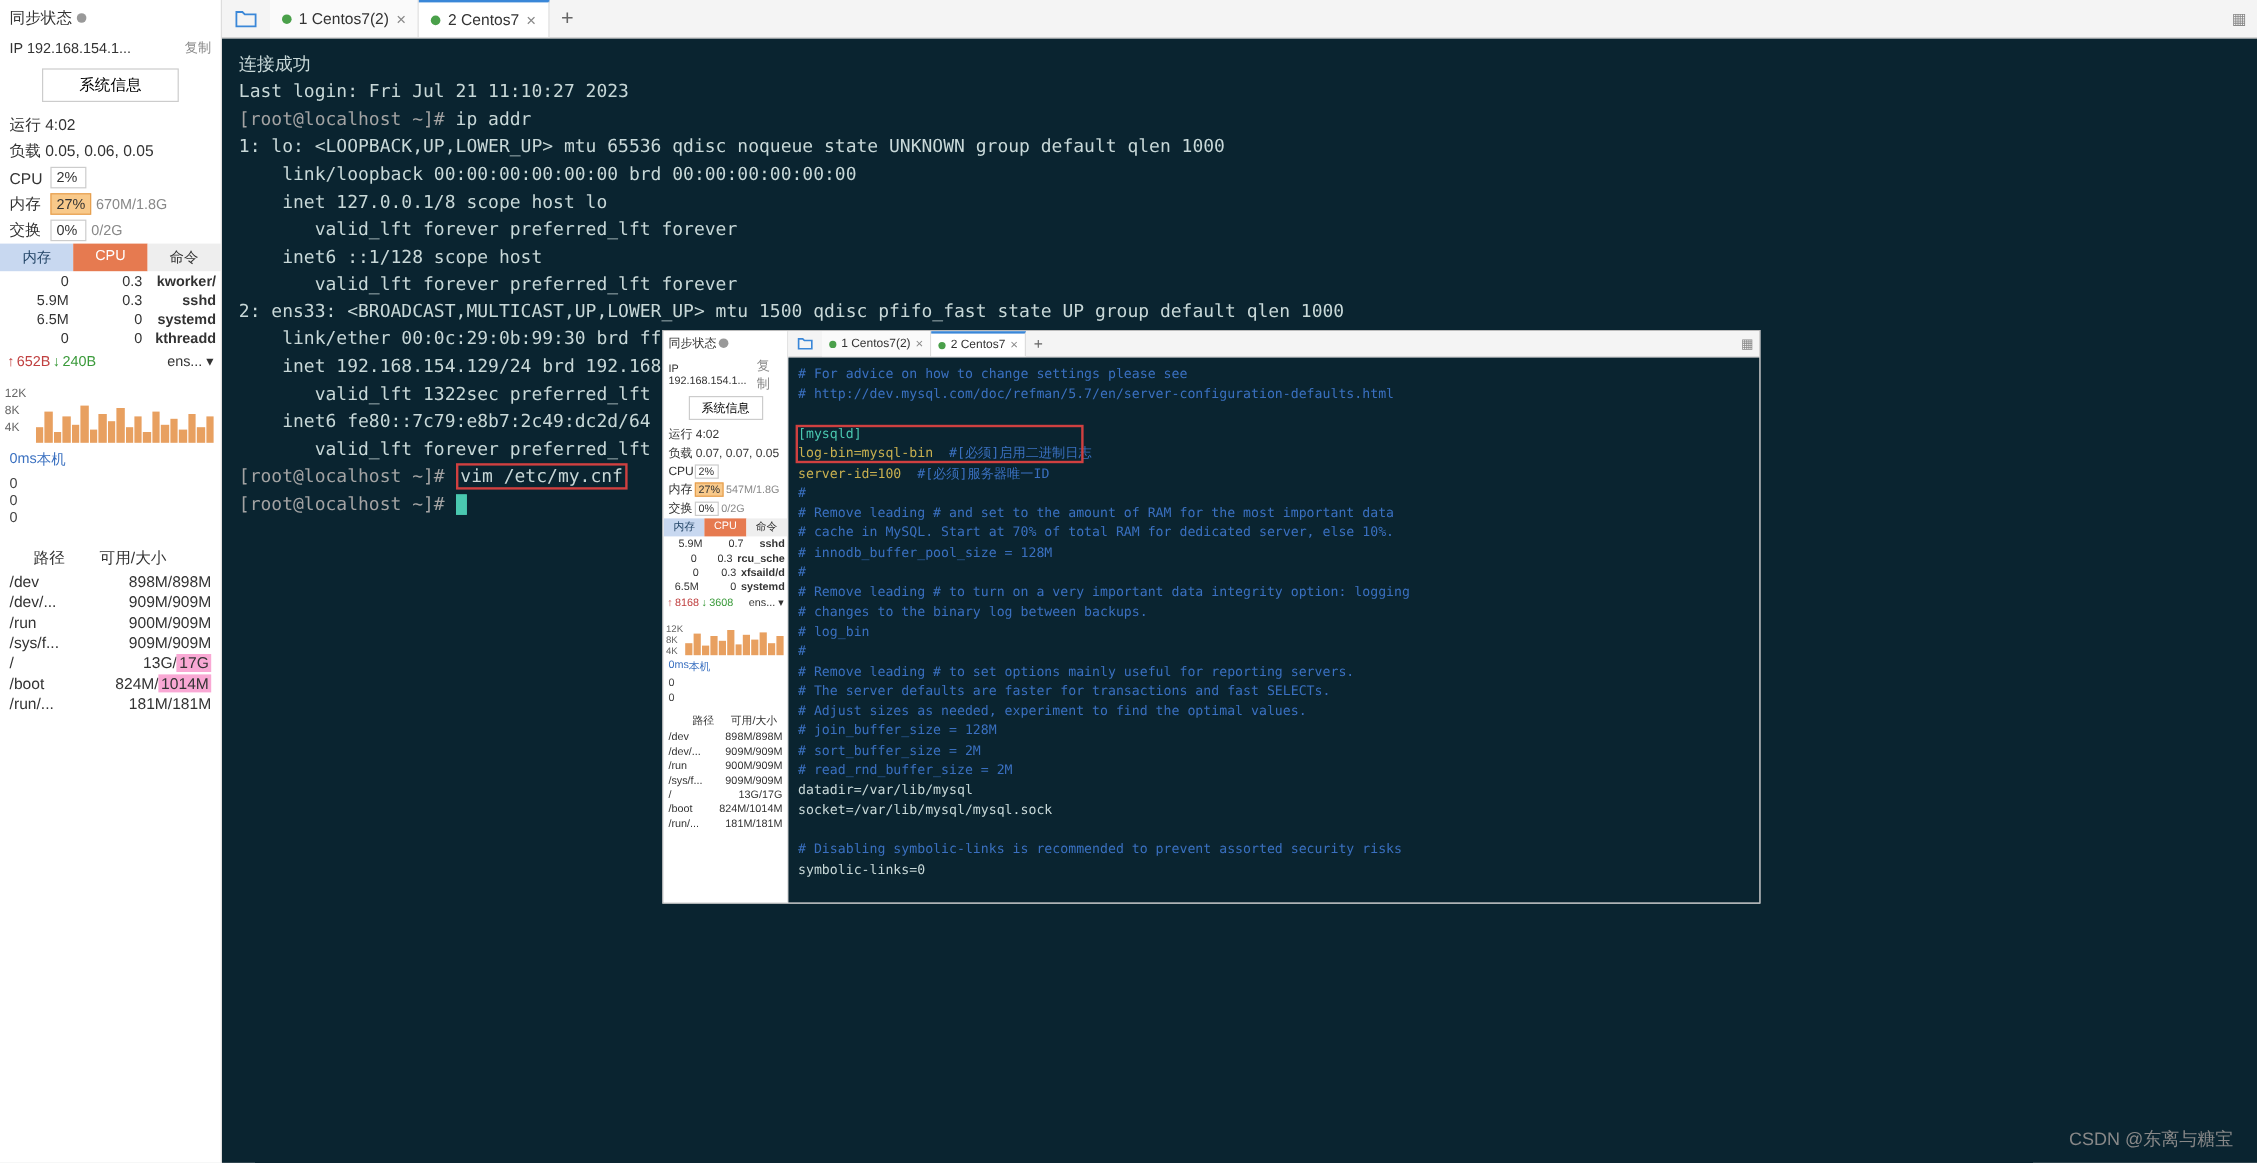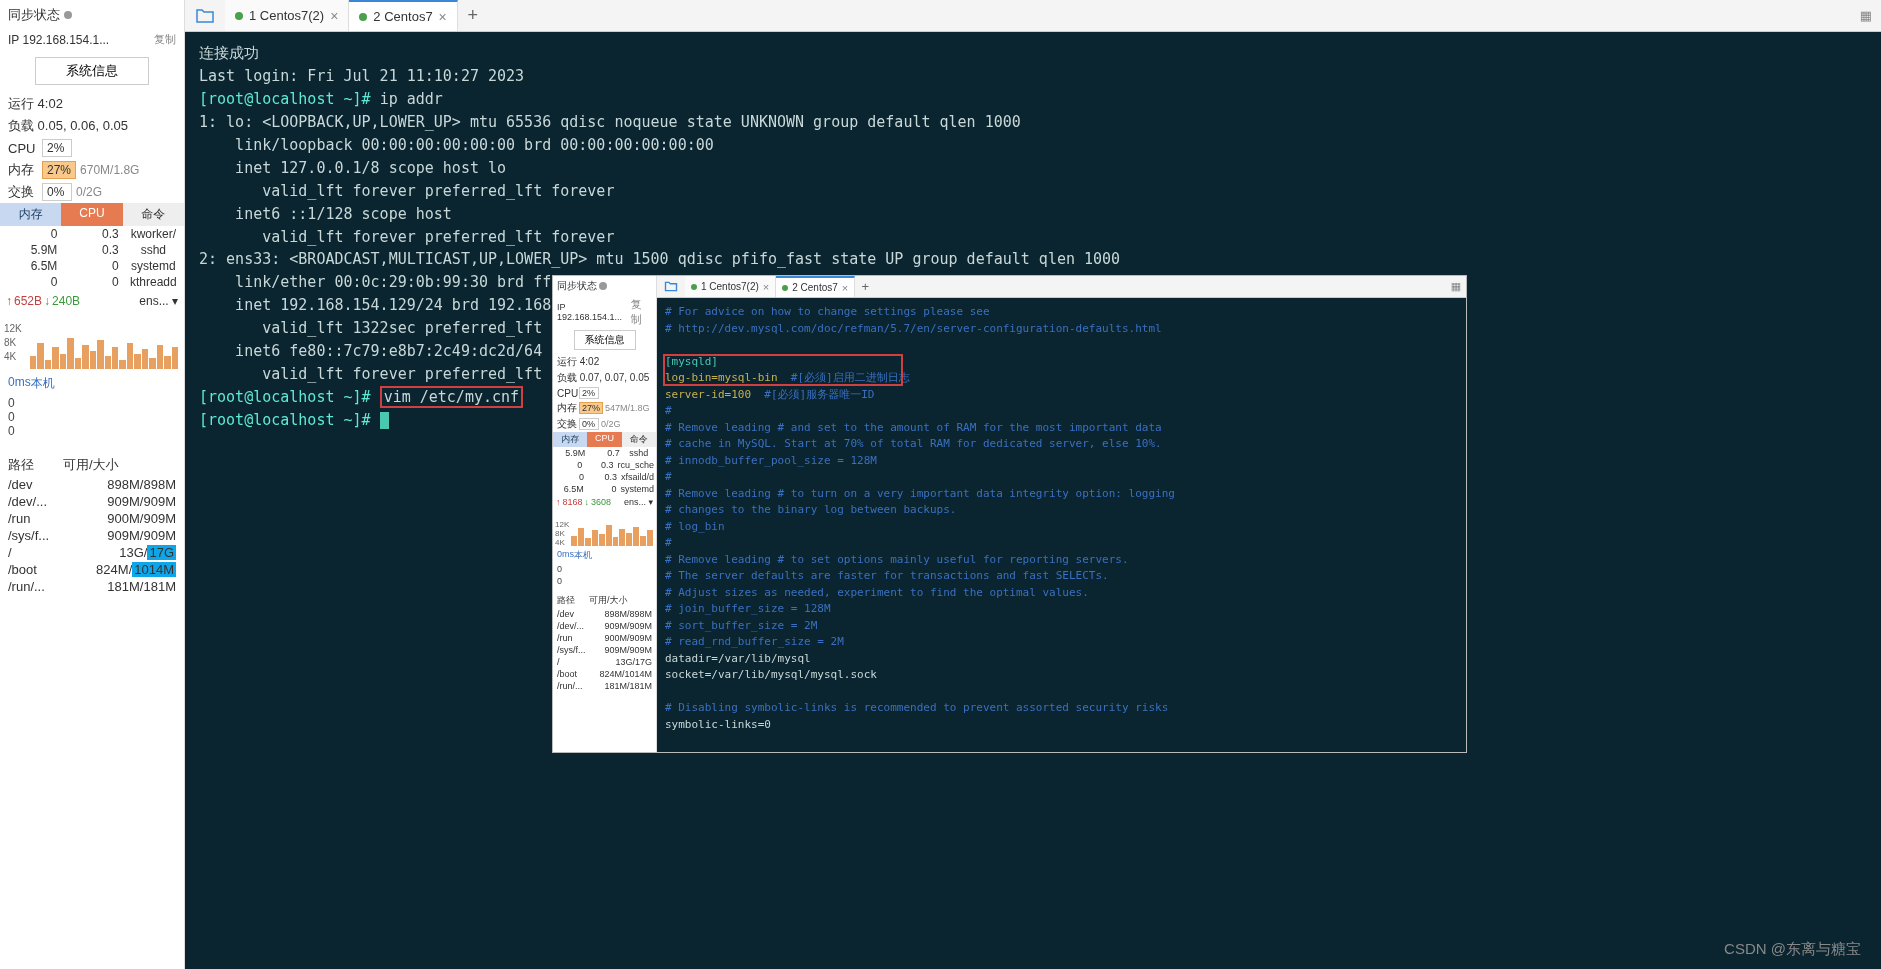--- a/index.html
+++ b/index.html
@@ -18,50 +18,50 @@
   .stat-box { border:1px solid #ccc; padding:1px 4px; min-width:30px; text-align:left; font-size:12px; }
   .stat-box.orange { background:#f8c98a; border-color:#e6a050; }
   .stat-tail { color:#888; font-size:12px; }
   .hdr-row { display:flex; }
   .hdr-cell { flex:1; padding:3px 4px; font-size:12px; text-align:center; }
   .hdr-mem { background:#c8d8f0; color:#246; }
   .hdr-cpu { background:#e67a50; color:#fff; }
   .hdr-cmd { background:#eee; }
   .proc-row { display:flex; font-size:12px; padding:1px 0; }
   .proc-row span { flex:1; text-align:right; padding:0 4px; }
-  .proc-row span:last-child { text-align:center; }
+  .proc-row span:last-child { text-align:right;font-weight:bold; }
   .net-row { padding:4px 6px; font-size:12px; display:flex; align-items:center; gap:2px; }
   .up { color:#c04040; }
   .down { color:#3a9a3a; }
   .chart { height:48px; padding:0 6px; position:relative;margin-top:11px; }
   .chart-y { position:absolute; left:4px; font-size:10px; color:#666; }
   .bars { position:absolute; left:30px; right:6px; bottom:2px; height:44px; display:flex; align-items:flex-end; gap:1px; }
   .bars i { flex:1; background:#e8a060; }
   .lat-row { display:flex; padding:4px 8px; font-size:12px; }
   .lat-0 { padding:0 8px; font-size:12px; color:#444; }
   .disk-hdr { display:flex; padding:6px 8px 2px; font-size:13px; }
-  .disk-hdr span:first-child { flex:0 0 55px; }
+  .disk-hdr span:first-child { flex:0 0 55px;margin-left:20px; }
   .disk-row { display:flex; padding:1px 8px; font-size:13px; }
   .disk-row span:first-child { flex:0 0 55px; }
   .disk-row span:last-child { text-align:right; flex:1; }
-  .grey-pill { background:#0ea5e9; padding:0 2px; }
+  .grey-pill { background:#f9a8d4; padding:0 2px; }
   
   
   .main { position:absolute; left:185px; top:0; right:0; height:969px; background:#0a2430; }
   .tabbar { height:32px; background:#f4f4f4; display:flex; align-items:stretch; border-bottom:1px solid #ccc; }
   .folder-icon { width:40px; display:flex; align-items:center; justify-content:center; color:#3a87d8; font-size:18px; }
   .tab { display:flex; align-items:center; padding:0 10px; gap:6px; border-right:1px solid #ddd; background:#fafafa; cursor:pointer; font-size:13px; }
   .tab.active { background:#fff; border-top:2px solid #3a87d8; }
   .tab-dot { width:8px; height:8px; border-radius:50%; background:#4aa04a; }
   .tab-close { color:#888; font-size:14px; }
   .tab-plus { width:30px; display:flex; align-items:center; justify-content:center; color:#666; font-size:18px; cursor:pointer; }
   .grid-icon { margin-left:auto; width:30px; display:flex; align-items:center; justify-content:center; color:#888; }
   
   .term { padding:10px 14px; font-family:Consolas,monospace; font-size:15px; line-height:1.53; color:#c8d8d8; white-space:pre; }
-  .term .teal { color:#5eead4; }
+  .term .teal { color:#a3a3a3; }
   .term .red-box { border:2px solid #d04040; padding:0 2px; }
   .cursor { display:inline-block; width:9px; height:17px; background:#4ac8b0; vertical-align:middle; border:1px solid #4ac8b0; }
   
   
   .inset { position:absolute; left:552px; top:275px; width:915px; height:478px; background:#fff; border:1px solid #bbb; display:flex; }
   .inset .mini-sidebar { width:104px; background:#fff; border-right:1px solid #ddd; font-size:10px; overflow:hidden; }
   .inset .mini-sidebar .sync-row { padding:3px 4px; gap:2px; }
   .inset .mini-sidebar .ip-row { padding:1px 4px; font-size:9px; }
   .inset .mini-sidebar .sysinfo-btn { padding:2px 10px; font-size:10px; margin:2px auto 4px; }
   .inset .mini-sidebar .stat-line { padding:1px 4px; font-size:10px; }

